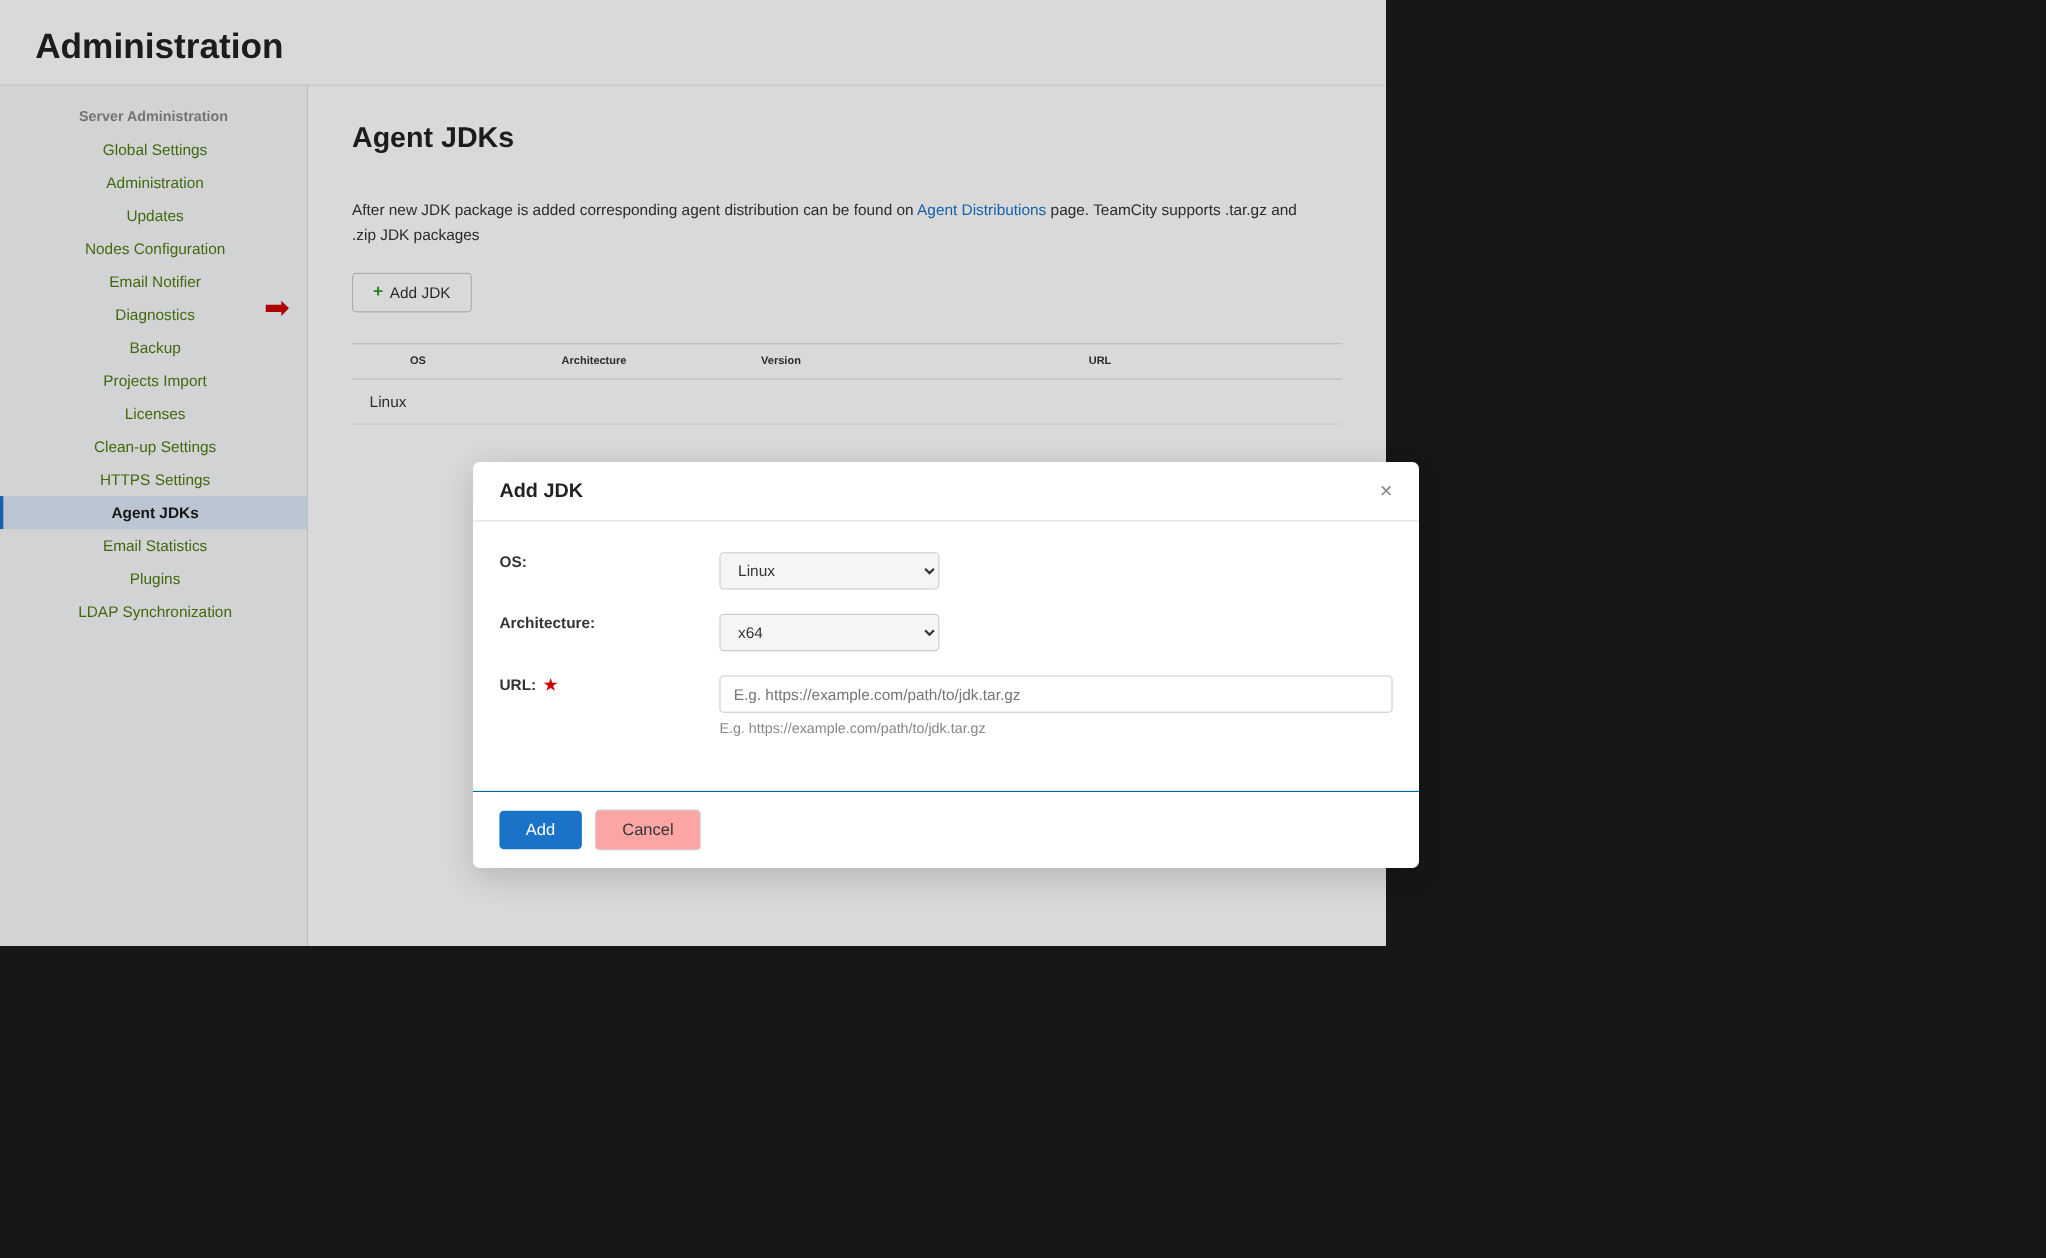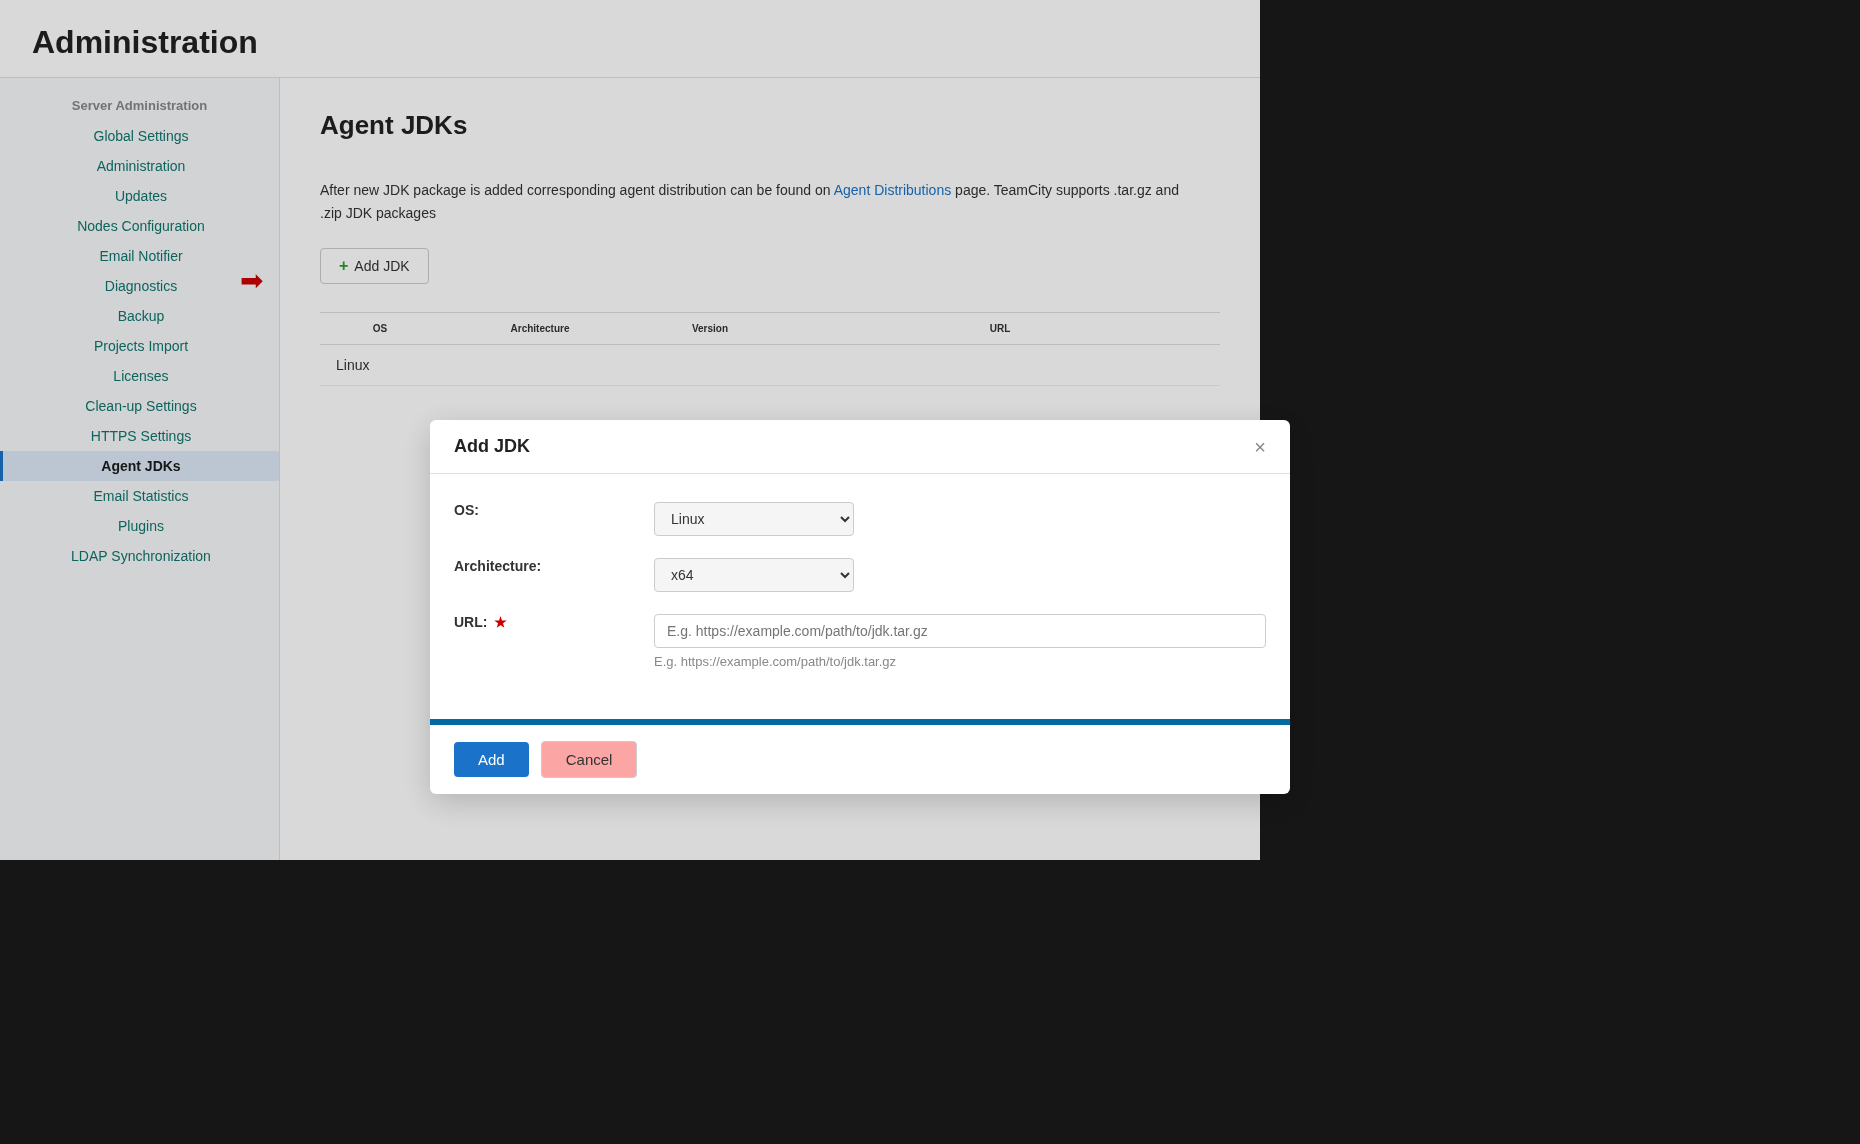--- a/index.html
+++ b/index.html
@@ -47,21 +47,21 @@
       padding: 0 20px 8px 20px;
       text-transform: none;
       letter-spacing: 0;
       font-size: 13px;
     }
 
     .sidebar-item {
       display: block;
       padding: 7px 20px;
       font-size: 14px;
-      color: #0f766e;
+      color: #4d7c0f;
       cursor: pointer;
       text-decoration: none;
       border-left: 3px solid transparent;
     }
 
     .sidebar-item.active {
       background: #dce9f7;
       border-left: 3px solid #1a73c8;
       color: #1a1a1a;
       font-weight: 700;
@@ -228,21 +228,21 @@
       font-size: 13px;
       color: #888;
       margin-top: 6px;
     }
 
     .modal-footer {
       display: flex;
       align-items: center;
       gap: 12px;
       padding: 16px 24px;
-      border-top: 6px solid #0369a1;
+      border-top: 1px solid #0369a1;
     }
 
     .btn-primary {
       padding: 9px 24px;
       background: #1a73c8;
       color: #fff;
       border: none;
       border-radius: 4px;
       font-size: 15px;
       font-weight: 500;

